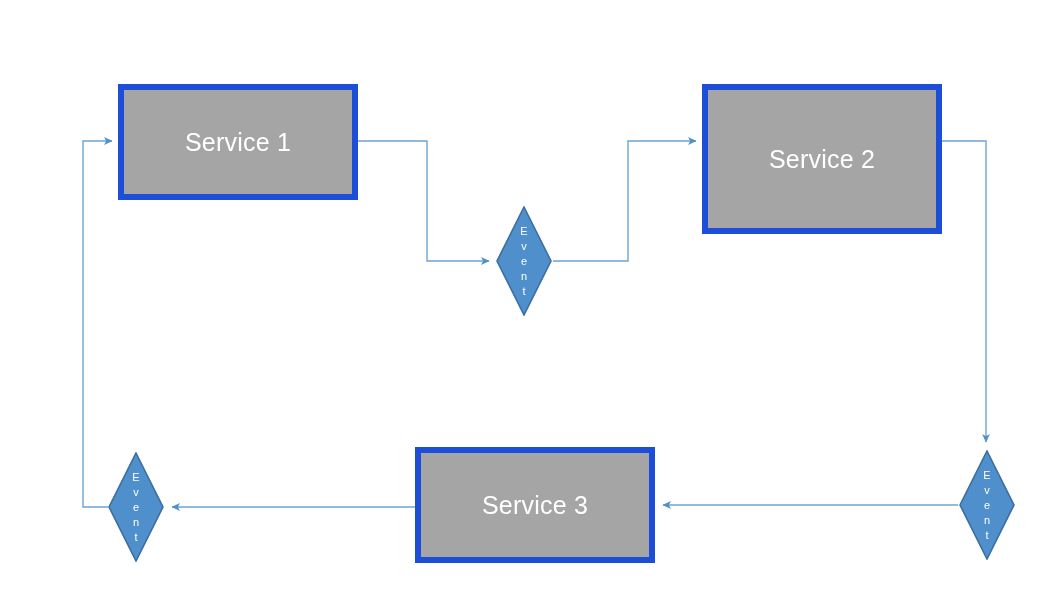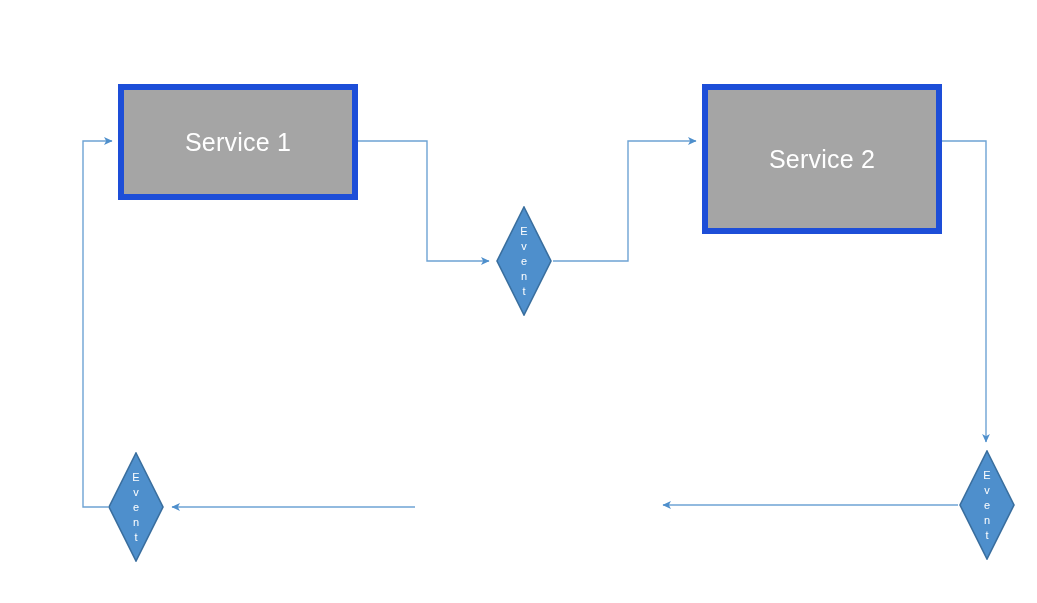--- a/index.html
+++ b/index.html
@@ -90,20 +90,23 @@
   </svg>
 
   <div class="service-box" style="left:118px; top:84px; width:240px; height:116px;">
     <span class="service-label">Service 1</span>
   </div>
 
   <div class="service-box" style="left:702px; top:84px; width:240px; height:150px;">
     <span class="service-label">Service 2</span>
   </div>
 
+  <div class="service-box" style="left:415px; top:447px; width:240px; height:116px;">
+    <span class="service-label">Service 3</span>
+  </div>
 
   <div class="event-node" style="left:496px; top:206px; width:56px; height:110px;">
     <svg width="56" height="110" viewBox="0 0 56 110" xmlns="http://www.w3.org/2000/svg">
       <polygon points="28,1 55,55 28,109 1,55" fill="#4e8fcc" stroke="#3a6f9f" stroke-width="1.6"></polygon>
     </svg>
     <div class="event-letters">
       <span>E</span>
       <span>v</span>
       <span>e</span>
       <span>n</span>

